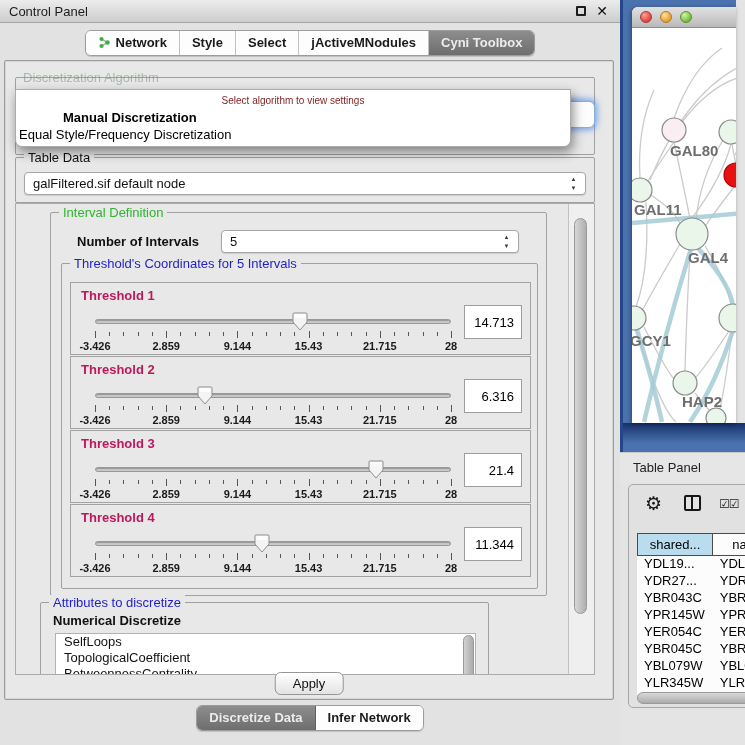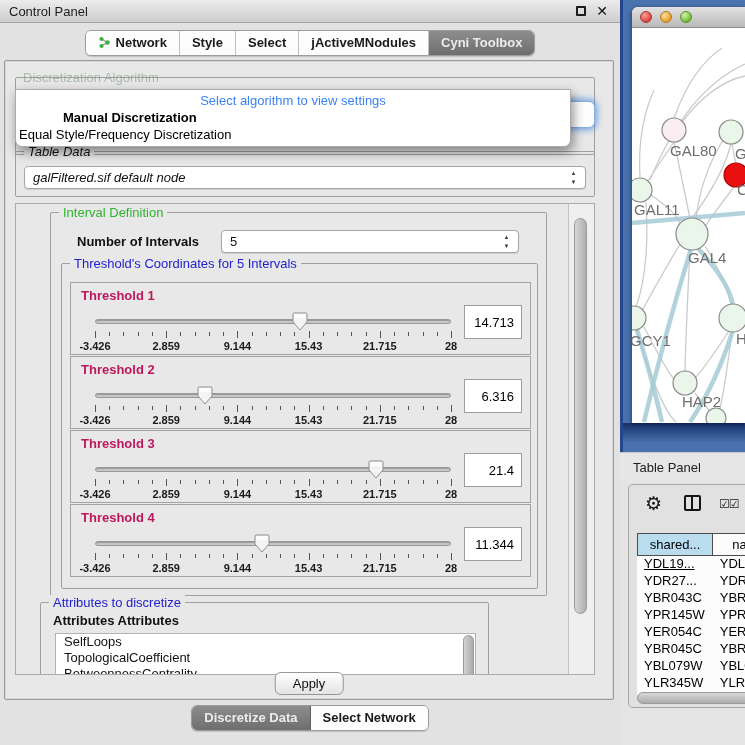--- a/index.html
+++ b/index.html
@@ -45,25 +45,25 @@
   
   #algo-group { left:10px; top:16px; width:580px; height:78px; }
   #algo-title-ghost { position:absolute; left:18px; top:9px; z-index:11; font-size:13px;
     color:#6d8a6d; opacity:.5; }
   #algo-combo-fragment { position:absolute; left:552px; top:40px; width:38px; height:27px;
     background:#fdfdfd; border:1px solid #86aede; border-radius:6px; z-index:5;
     box-shadow:0 0 6px 2px rgba(80,140,230,.75); }
   #algo-popup { position:absolute; left:10px; top:28px; width:556px; z-index:10; background:#fff;
     border:1px solid #ababab; border-radius:0 0 7px 7px; box-shadow:2px 5px 12px rgba(0,0,0,.45);
     padding:2px 0 3px; }
-  #algo-popup .ph { text-align:center; color:#3b82f6; font-size:13px; line-height:17px; }
+  #algo-popup .ph { text-align:center; color:#7f1d1d; font-size:10px; line-height:17px; }
   #algo-popup .opt { font-size:13px; color:#000; line-height:17px; padding-left:3px; }
   #algo-popup .opt.bold { font-weight:bold;padding-left:47px; }
 
-  #tabledata-group { left:10px; top:90px; width:580px; height:46px;font-style:italic; }
+  #tabledata-group { left:10px; top:96px; width:580px; height:46px; }
 
   
   #scrollpane { position:absolute; left:10px; top:142px; width:580px; height:472px;
     border:1px solid #ababab; background:#e8e8e8; }
   #sp-viewport { position:absolute; left:0; top:0; width:552px; height:100%; overflow:hidden; }
   #sp-scrollbar { position:absolute; right:0; top:0; width:26px; height:100%;
     border-left:1px solid #c2c2c2; background:#efefef; }
   #sp-thumb { position:absolute; left:5px; top:14px; width:13px; height:396px; border-radius:7px;
     background:linear-gradient(90deg,#d6d6d6,#aeaeae); border:1px solid #9a9a9a; }
 
@@ -96,21 +96,21 @@
   #attrs-list .item { font-size:13px; color:#111; line-height:16px; padding-left:8px; white-space:nowrap; }
   #attrs-scroll { position:absolute; right:1px; top:1px; width:11px; height:45px;
     background:linear-gradient(90deg,#d2d2d2,#ababab); border:1px solid #9a9a9a; border-radius:6px; }
 
   #apply-btn { position:absolute; left:50%; top:611px; transform:translateX(-50%);
     background:linear-gradient(#ffffff,#e3e3e3); border:1px solid #969696; border-radius:6px;
     font-size:13px; color:#111; padding:3px 17px; font-family:inherit; }
 
   
   #right-region { position:absolute; left:620px; top:0; width:125px; height:745px; }
-  #net-frame { position:absolute; left:0; top:0; width:125px; height:452px; background:#4a72ae; }
+  #net-frame { position:absolute; left:0; top:0; width:116px; height:452px; background:#4a72ae;font-weight:bold; }
   #net-frame::before { content:""; position:absolute; left:0; top:0; width:3px; height:100%; background:#24478c; }
   #net-frame .frame-bottom { position:absolute; left:3px; bottom:0; width:122px; height:29px;
     background:linear-gradient(#16306b,#4a72ae 70%); }
   #net-window { position:absolute; left:12px; top:7px; right:0; bottom:29px; background:#fff;
     border-radius:6px 0 0 0; box-shadow:-1px 1px 4px rgba(0,0,0,.4); overflow:hidden; }
   #net-titlebar { height:21px; background:linear-gradient(#e2e2e2,#b9b9b9); border-bottom:1px solid #8e8e8e;
     display:flex; align-items:center; padding-left:8px; gap:8px; }
   .light { width:12px; height:12px; border-radius:50%; }
   .light.red { background:radial-gradient(circle at 35% 30%,#ff9d97,#e0443e 70%); border:1px solid #a33833; }
   .light.yellow { background:radial-gradient(circle at 35% 30%,#ffe0a0,#e69e2f 70%); border:1px solid #ad7b22; }
@@ -385,21 +385,21 @@
                       </svg></div>
                   </div>
                   <input class="tval" value="11.344" style="">
                 </div>
               </div>
           </div>
         </div>
 
         <div class="groupbox" id="attrs-group">
           <span class="grouptitle gt-blue">Attributes to discretize</span>
-          <span id="attrs-list-title">Attributes Attributes</span>
+          <span id="attrs-list-title">Numerical Discretize</span>
           <div id="attrs-list">
             <div id="attrs-items">
                 <div class="item">SelfLoops</div>
                 <div class="item">TopologicalCoefficient</div>
                 <div class="item">BetweennessCentrality</div>
               </div>
             <div id="attrs-scroll"></div>
           </div>
         </div>
       </div>
@@ -410,21 +410,21 @@
 
     <button id="apply-btn">Apply</button>
   </div>
 
   <div id="cp-bottom-tabs">
     <span class="segmented" id="bottom-seg">
         <span class="seg selected">
           <span>Discretize Data</span>
         </span>
         <span class="seg">
-          <span>Select Network</span>
+          <span>Infer Network</span>
         </span>
       </span>
   </div>
 </div>
 
 <div id="right-region">
   <div id="net-frame">
     <div class="frame-bottom"></div>
     <div id="net-window">
       <div id="net-titlebar">
@@ -489,21 +489,21 @@
       <span id="split-icon"></span>
       <span id="checks-icon">☑☑</span>
     </div>
     <div id="tp-table">
       <div class="th-row" id="tp-head">
           <div class="th-cell hl" style="width: 87px;">shared...</div>
           <div class="th-cell" style="width: 62px;">na</div>
         </div>
       <div id="tp-rows">
           <div class="t-row">
-            <div class="t-cell" style="width: 87px; text-decoration: underline;">YDL19...</div>
+            <div class="t-cell" style="width: 87px;">YDL19...</div>
             <div class="t-cell" style="width: 62px;">YDL1</div>
           </div>
           <div class="t-row">
             <div class="t-cell" style="width: 87px;">YDR27...</div>
             <div class="t-cell" style="width: 62px;">YDR2</div>
           </div>
           <div class="t-row">
             <div class="t-cell" style="width: 87px;">YBR043C</div>
             <div class="t-cell" style="width: 62px;">YBR0</div>
           </div>

